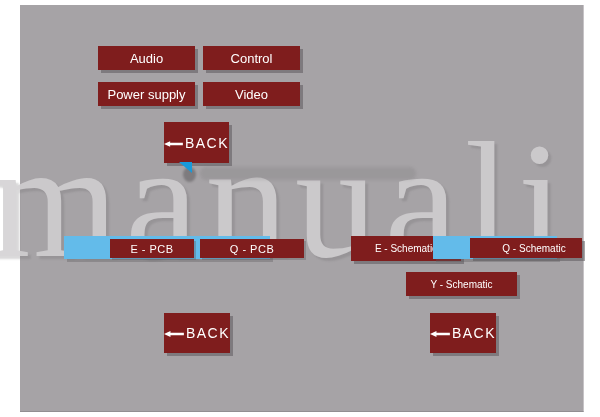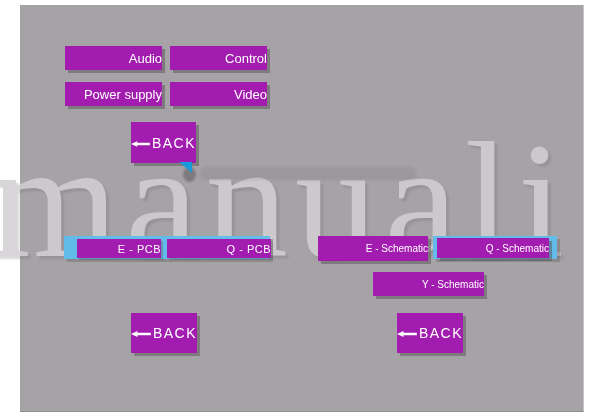--- a/index.html
+++ b/index.html
@@ -16,23 +16,24 @@
   .watermark{
     position:absolute;left:-10px;top:118px;z-index:1;
     font-family:"Liberation Serif", serif;
     font-size:165px;line-height:1;letter-spacing:7px;
     color:#d2d0d2;opacity:0.85;white-space:nowrap;
     text-shadow:3px 3px 2px rgba(108,106,108,0.30);
     pointer-events:none;user-select:none;
   }
   .content{position:absolute;left:0;top:0;width:600px;height:417px;z-index:2;}
   .btn{
-    position:absolute;display:flex;align-items:center;justify-content:flex-end;
-    background:#a21caf;color:#ffffff;cursor:pointer;
+    position:absolute;display:flex;align-items:center;justify-content:center;
+    background:#7f1d1d;color:#ffffff;cursor:pointer;
     box-shadow:3px 3px 0 rgba(92,89,92,0.55);
+    margin-left:33px;
   }
   .btn-top{width:97px;height:24px;font-size:13px;}
   .band{
     position:absolute;background:#63bbea;
     box-shadow:3px 3px 0 rgba(92,89,92,0.35);
   }
   .btn-small{font-size:11px;letter-spacing:0.5px;box-shadow:2px 2px 0 rgba(92,89,92,0.35);}
   .btn-med{font-size:10px;}
   .back{
     flex-direction:row;gap:2px;font-size:14px;letter-spacing:1.5px;

